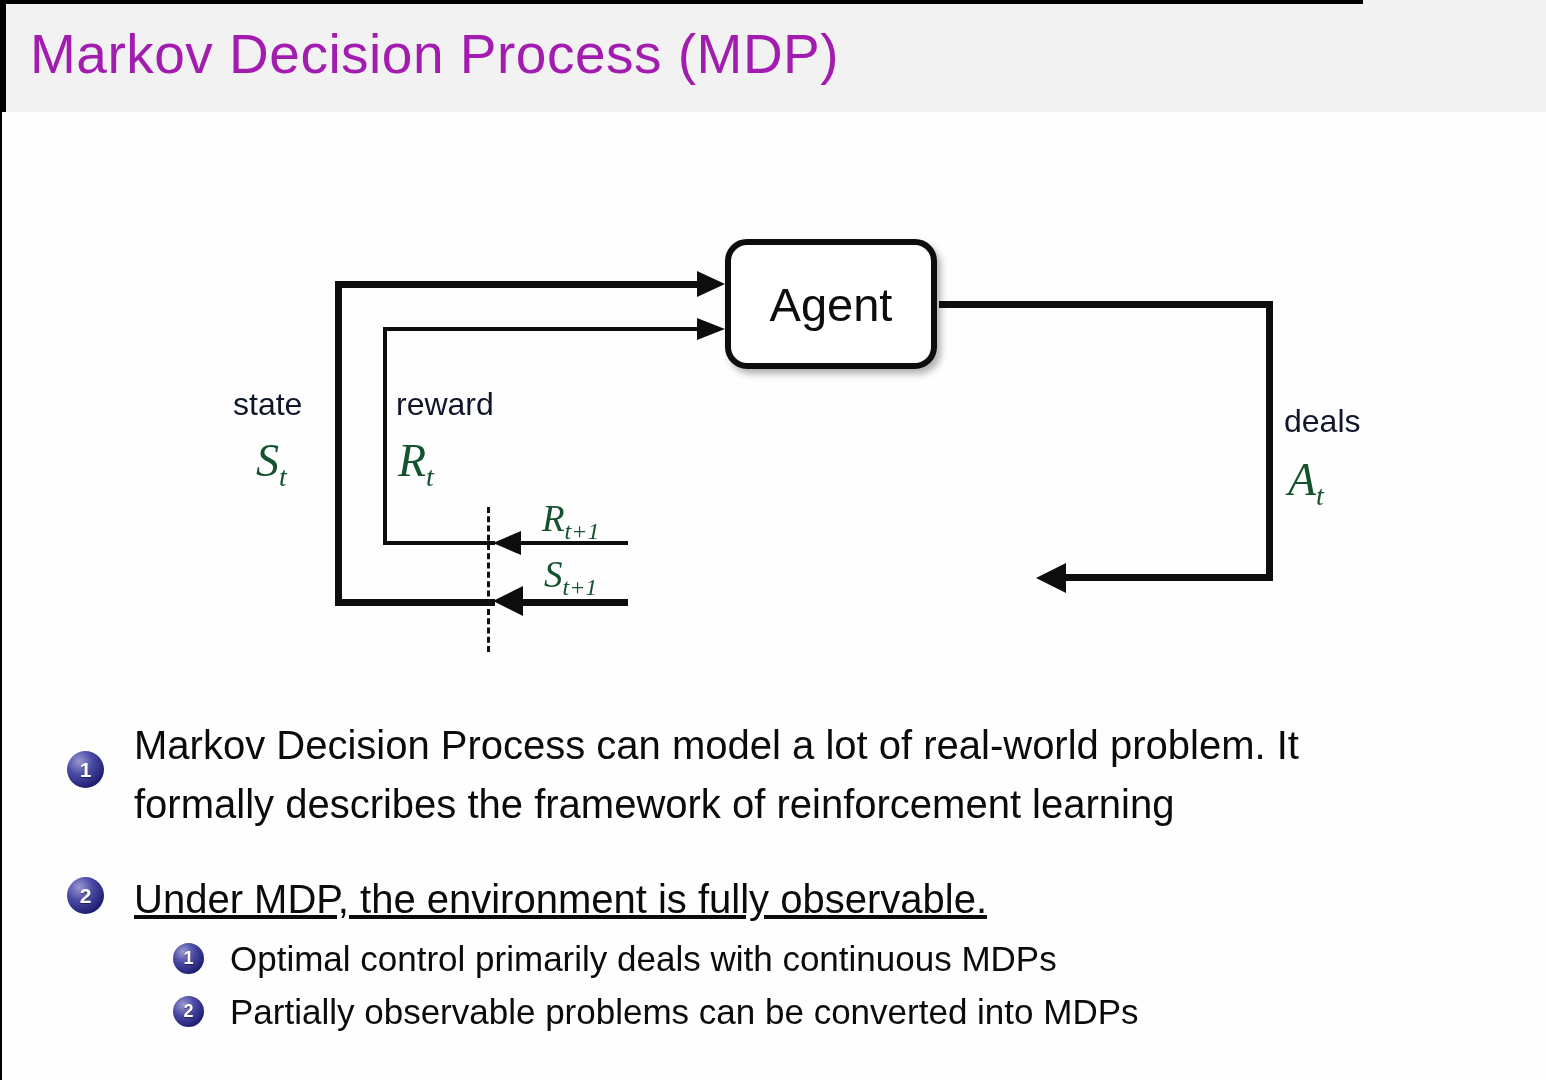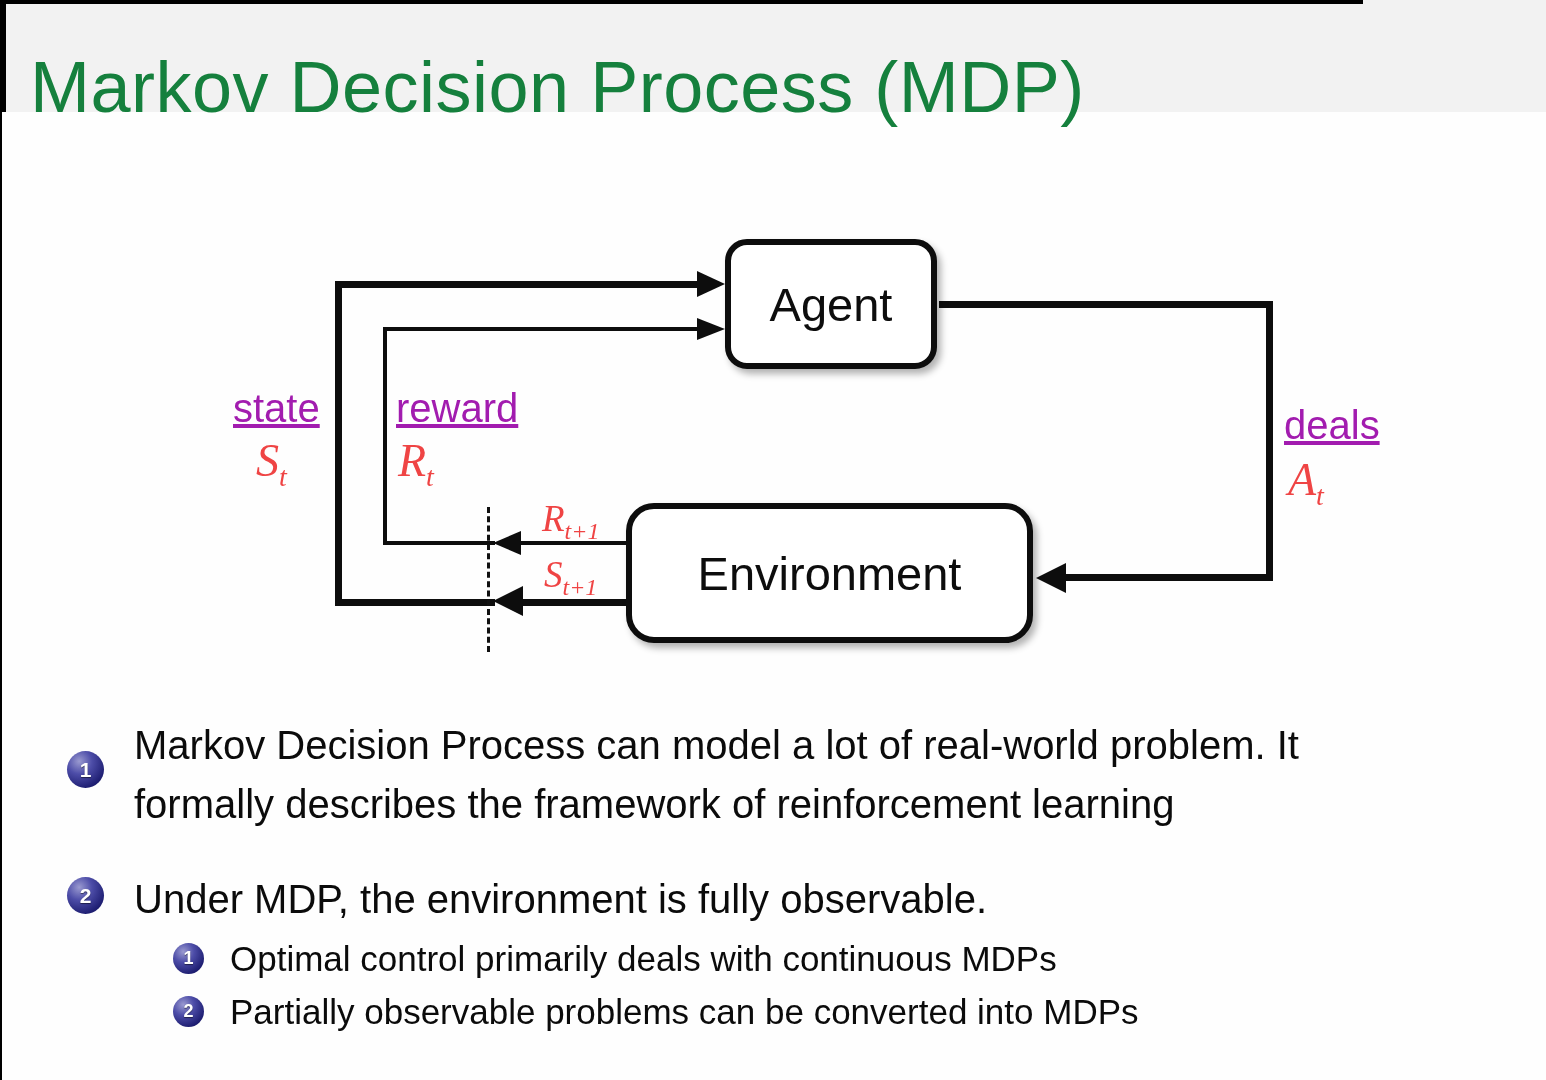--- a/index.html
+++ b/index.html
@@ -2,21 +2,21 @@
 <html><head>
 <meta charset="utf-8">
 <style>
   * { margin:0; padding:0; box-sizing:border-box; }
   html,body { width:1546px; height:1080px; background:#ffffff; overflow:hidden;
               font-family:"Liberation Sans", sans-serif; color:#0b0b0b; }
   .slide { position:relative; width:1546px; height:1080px; background:#fefefe; }
 
   
   .title-bar { position:absolute; left:0; top:0; width:1546px; height:112px; background:#f2f2f2; }
-  .title-text { position:absolute; left:30px; top:22px; font-size:72px; letter-spacing:0.5px; color:#15803d;margin-top:24px; }
+  .title-text { position:absolute; left:30px; top:22px; font-size:55px; letter-spacing:0.5px; color:#a21caf; }
   .edge-top { position:absolute; left:0; top:0; width:1363px; height:4px; background:#000; }
   .edge-left-title { position:absolute; left:0; top:0; width:6px; height:112px; background:#000; }
   .edge-left-full { position:absolute; left:0; top:0; width:2px; height:1080px; background:#000; }
 
   
   .diagram { position:absolute; left:0; top:0; width:1546px; height:1080px; }
   .node { position:absolute; background:#fff; border:6px solid #0d0d0d;
           display:flex; align-items:center; justify-content:center;
           box-shadow:4px 5px 7px rgba(0,0,0,0.30); }
   .node-agent { left:725px; top:239px; width:212px; height:130px; border-radius:22px; }
@@ -24,22 +24,22 @@
   .node-label { font-size:47px; color:#0d0d0d; }
 
   .ln { position:absolute; background:#0d0d0d; }
   .tri { position:absolute; width:0; height:0; }
   .tri-right-thick { border-top:13px solid transparent; border-bottom:13px solid transparent; border-left:28px solid #0d0d0d; }
   .tri-right-thin  { border-top:11px solid transparent; border-bottom:11px solid transparent; border-left:28px solid #0d0d0d; }
   .tri-left-thick  { border-top:15px solid transparent; border-bottom:15px solid transparent; border-right:30px solid #0d0d0d; }
   .tri-left-mid    { border-top:12px solid transparent; border-bottom:12px solid transparent; border-right:28px solid #0d0d0d; }
   .dashed-v { position:absolute; left:487px; top:507px; height:145px; width:0; border-left:3px dashed #111; }
 
-  .diag-word { position:absolute; font-size:40px; color:#a21caf;text-decoration:underline; }
-  .math { position:absolute; font-family:"Liberation Serif", serif; font-style:italic; color:#ef4444; }
+  .diag-word { position:absolute; font-size:32px; color:#0f172a; }
+  .math { position:absolute; font-family:"Liberation Serif", serif; font-style:italic; color:#14532d; }
   .math-big { font-size:46px; }
   .math-mid { font-size:37px; }
   .math sub { font-style:italic; }
   .math-big sub { font-size:28px; }
   .math-mid sub { font-size:24px;margin-top:44px; }
 
   
   .ball { position:absolute; border-radius:50%; color:#fff; display:flex; align-items:center; justify-content:center;
           background:radial-gradient(circle at 33% 28%, #9a9ad0 0%, #4d4da8 35%, #1e1e72 75%, #12124f 100%);
           font-weight:bold; text-shadow:0 1px 1px rgba(0,0,0,0.5); }
@@ -79,23 +79,20 @@
     <div class="ln" style="left:939px; top:301px; width:334px; height:7px;"></div>
     <div class="ln" style="left:1266px; top:301px; width:7px; height:280px;"></div>
     <div class="ln" style="left:1066px; top:574px; width:207px; height:7px;"></div>
     <div class="tri tri-left-thick" style="left:1036px; top:563px;"></div>
 
     <div class="dashed-v"></div>
 
     <div class="node node-agent">
       <span class="node-label">Agent</span>
     </div>
-    <div class="node node-env">
-      <span class="node-label">Environment</span>
-    </div>
 
     <div class="diag-word" style="left:233px; top:386px;">state</div>
     <div class="math math-big" style="left:256px; top:434px;"><span>S</span><sub>t</sub></div>
 
     <div class="diag-word" style="left:396px; top:386px;">reward</div>
     <div class="math math-big" style="left:398px; top:434px;"><span>R</span><sub>t</sub></div>
 
     <div class="diag-word" style="left:1284px; top:403px;">deals</div>
     <div class="math math-big" style="left:1288px; top:453px;"><span>A</span><sub>t</sub></div>
 
@@ -109,21 +106,21 @@
         <span>1</span>
       </div>
     <div class="bullet-text" style="left:134px; top:716px; width:1400px;">
       <div>Markov Decision Process can model a lot of real-world problem. It</div>
       <div>formally describes the framework of reinforcement learning</div>
     </div>
 
     <div class="ball ball-lg" style="left:67px; top:877px;">
         <span>2</span>
       </div>
-    <div class="bullet-text" style="left:134px; top:870px; width:1400px;">
+    <div class="bullet-text" style="left:134px; top:870px; width:1400px;text-decoration:underline;">
       <div>Under MDP, the environment is fully observable.</div>
     </div>
 
     <div class="ball ball-sm" style="left:173px; top:943px;">
         <span>1</span>
       </div>
     <div class="subbullet-text" style="left:230px; top:939px;">Optimal control primarily deals with continuous MDPs</div>
 
     <div class="ball ball-sm" style="left:173px; top:996px;">
         <span>2</span>

